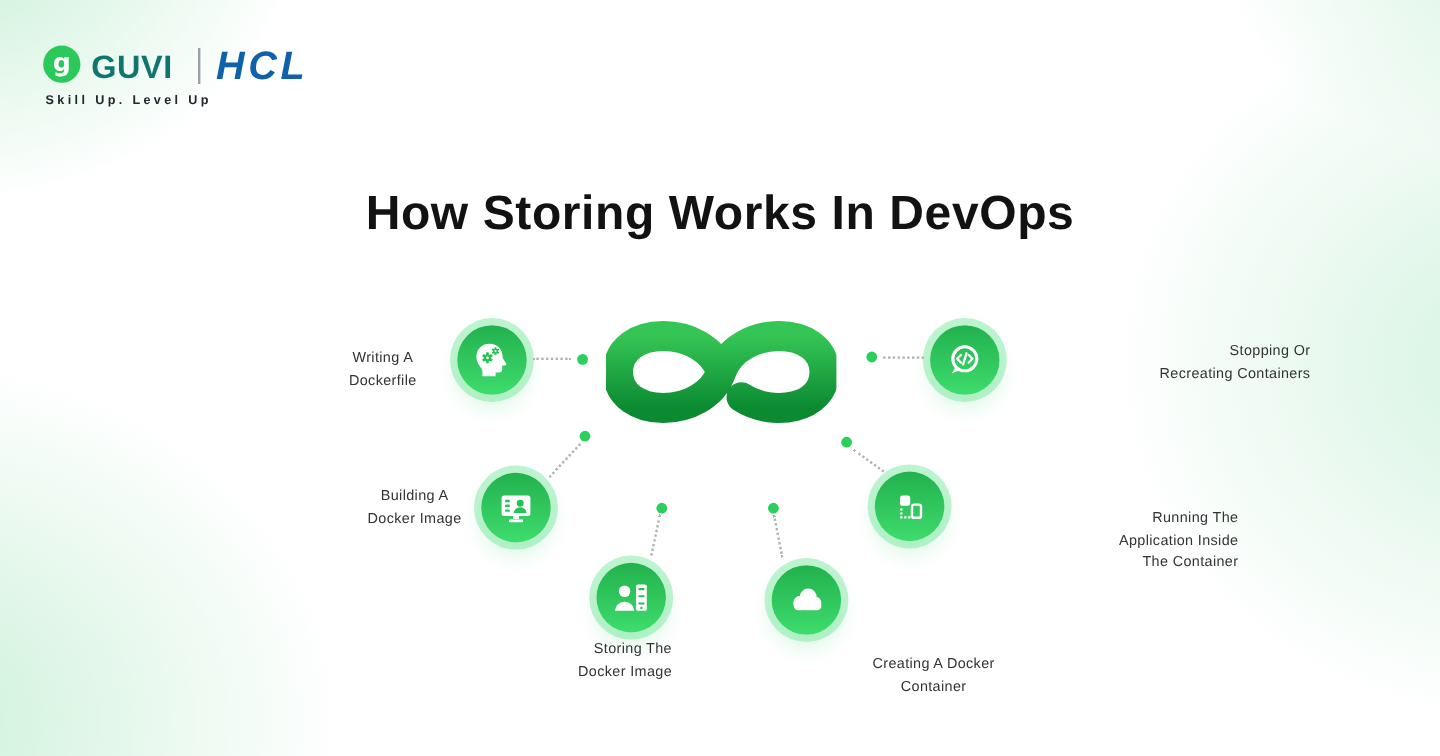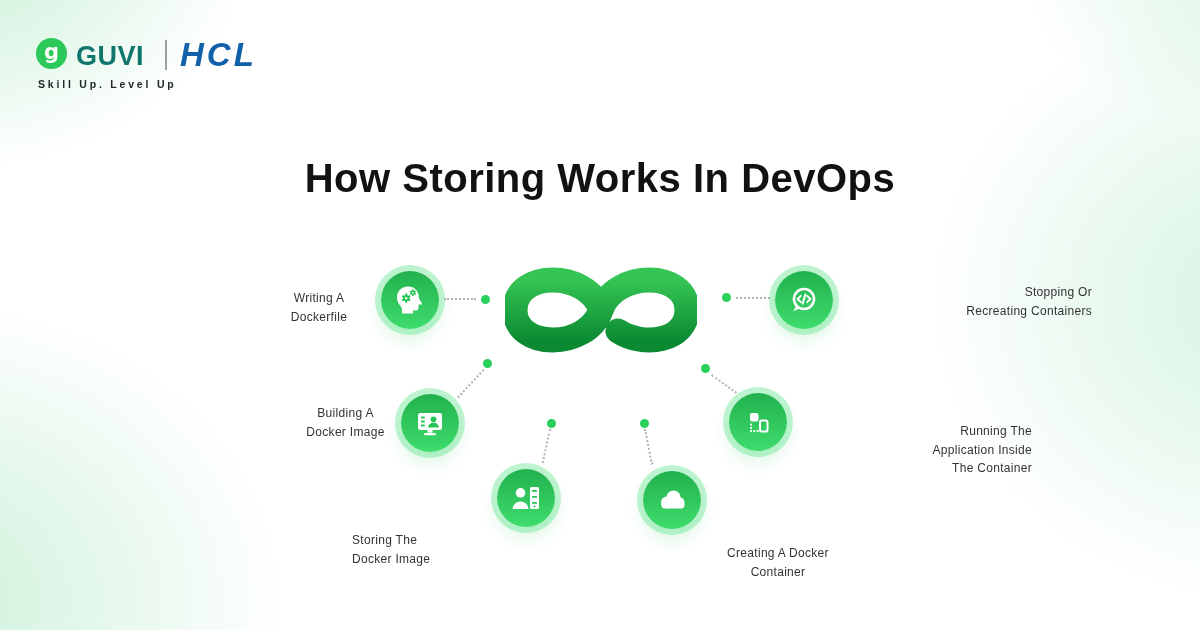--- a/index.html
+++ b/index.html
@@ -41,21 +41,21 @@
   .nc4{left:729px;top:393px;}
   .nc5{left:497px;top:469px;}
   .nc6{left:643px;top:471px;}
 
   
   .node-label{font-size:12px;line-height:18.5px;color:#333;font-weight:500;white-space:pre-line;letter-spacing:.3px;}
   .lb1{left:239px;top:289px;width:160px;text-align:center;}
   .lb2{left:862px;top:283px;width:230px;text-align:right;}
   .lb3{left:258px;top:404px;width:175px;text-align:center;}
   .lb4{left:822px;top:406px;width:210px;text-align:right;margin-top:16px;}
-  .lb5{left:352px;top:531px;width:180px;text-align:left;}
+  .lb5{left:380px;top:531px;width:180px;text-align:right;}
   .lb6{left:673px;top:544px;width:210px;text-align:center;}
 
   
   .dots{border-top:2px dotted #b3b3b3;height:0;}
   .c1{left:444px;top:298px;width:32px;}
   .c2{left:736px;top:297px;width:34px;}
   .c3{left:457px;top:397px;width:38px;transform:rotate(-47deg);transform-origin:0 0;}
   .c4{left:712px;top:374px;width:31px;transform:rotate(36deg);transform-origin:0 0;}
   .c5{left:551px;top:429px;width:35px;transform:rotate(102deg);transform-origin:0 0;}
   .c6{left:646px;top:429px;width:36px;transform:rotate(79deg);transform-origin:0 0;}

